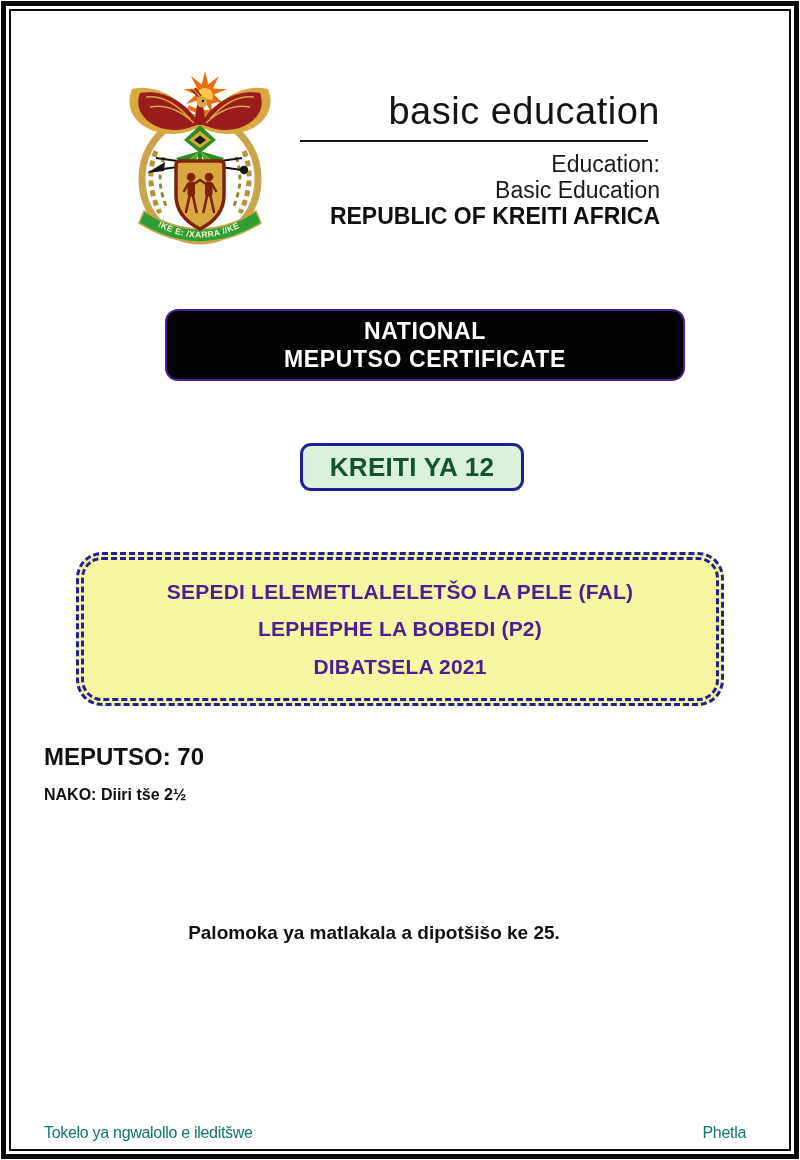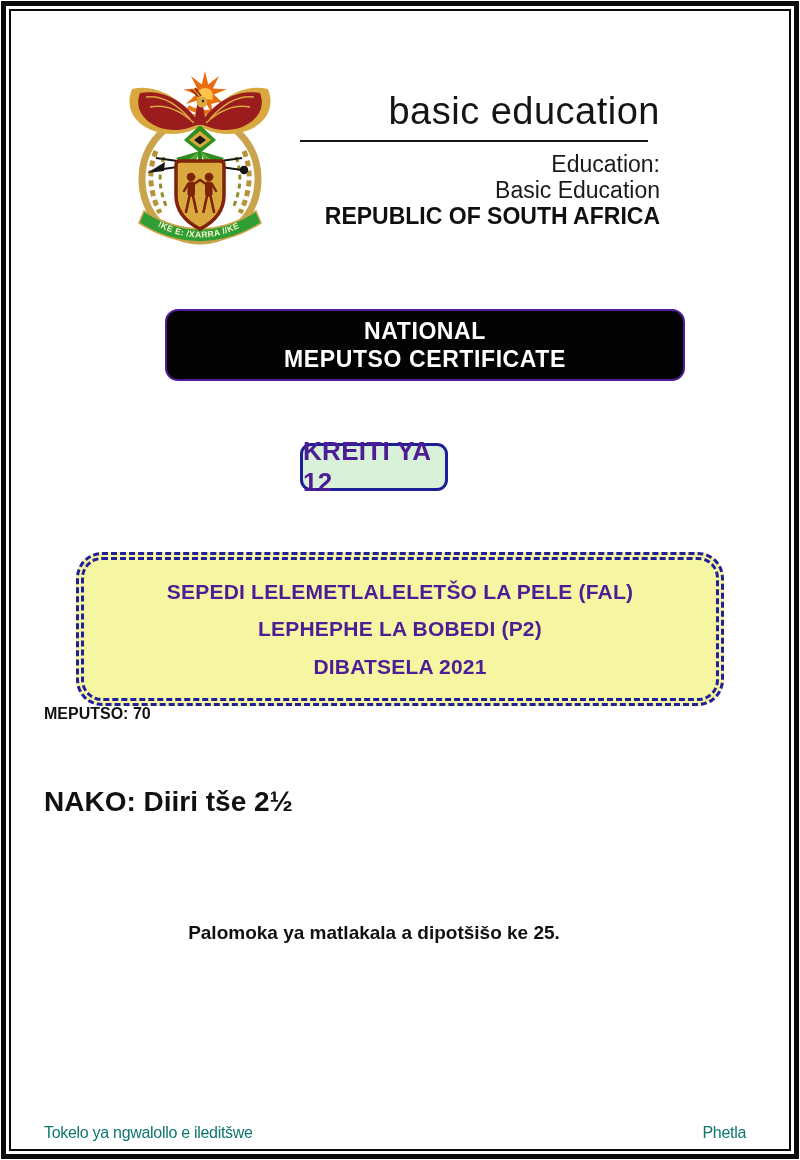--- a/index.html
+++ b/index.html
@@ -21,43 +21,43 @@
   
   .nsc-banner {
     position:absolute; left:165px; top:309px; width:520px; height:72px;
     box-sizing:border-box; background:#030303; border:2px solid #4c1d95; border-radius:13px;
     display:flex; flex-direction:column; align-items:center; justify-content:center;
   }
   .nsc-banner div { color:#ffffff; font-weight:bold; font-size:23px; line-height:28px; letter-spacing:0.6px; }
 
   
   .grade-badge {
-    position:absolute; left:300px; top:443px; width:148px; height:48px;
+    position:absolute; left:300px; top:443px; width:224px; height:48px;
     box-sizing:border-box; background:#d9f1d9; border:3.5px solid #1e1e96; border-radius:11px;
     display:flex; align-items:center; justify-content:center;
-    font-weight:bold; font-size:26px; letter-spacing:0.3px; color:#4c1d95;
+    font-weight:bold; font-size:26px; letter-spacing:0.3px; color:#14532d;
   }
 
   
   .subject-box {
     position:absolute; left:76px; top:552px; width:648px; height:154px;
     box-sizing:border-box; border:3px dashed #20209a; border-radius:26px;
     background:#f5f5a2; padding:2px;
   }
   .subject-box-inner {
     box-sizing:border-box; width:100%; height:100%;
     border:3px dashed #20209a; border-radius:21px;
     display:flex; flex-direction:column; justify-content:space-evenly;
     text-align:center; padding:6px 10px;
   }
   .subject-line { font-weight:bold; font-size:21px; color:#4c1d95; letter-spacing:0.2px; }
 
   
-  .marks-line { position:absolute; left:44px; top:705px; font-weight:bold; font-size:16px; }
-  .time-line  { position:absolute; left:44px; top:786px; font-weight:bold; font-size:28px; }
+  .marks-line { position:absolute; left:44px; top:743px; font-weight:bold; font-size:24px; }
+  .time-line  { position:absolute; left:44px; top:786px; font-weight:bold; font-size:16px; }
 
   
   .note-line {
     position:absolute; left:0; top:922px; width:748px; text-align:center;
     font-weight:bold; font-size:19px;
   }
 
   
   .footer {
     position:absolute; left:44px; top:1124px; width:702px;
@@ -146,21 +146,21 @@
         <line x1="87" y1="133" x2="83.5" y2="149" stroke-width="2.6"></line>
       </g>
     </g>
   </svg>
 
   <div class="brand-block">
     <div class="brand">basic education</div>
     <div class="brand-rule"></div>
     <div class="dept-line">Education:</div>
     <div class="dept-line">Basic Education</div>
-    <div class="country">REPUBLIC OF SOUTH AFRICA</div>
+    <div class="country">REPUBLIC OF KREITI AFRICA</div>
   </div>
 
   <div class="nsc-banner">
     <div>NATIONAL</div>
     <div>MEPUTSO CERTIFICATE</div>
   </div>
 
   <div class="grade-badge">
     <span>KREITI YA 12</span>
   </div>

